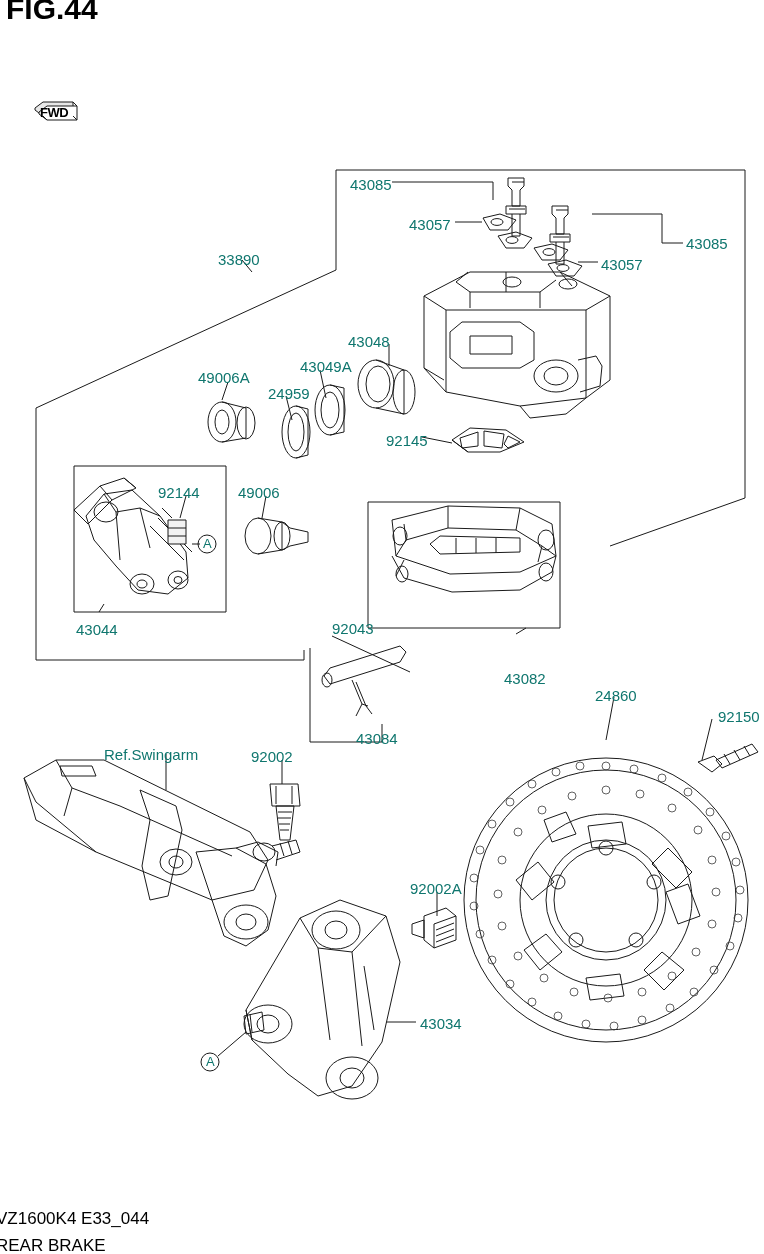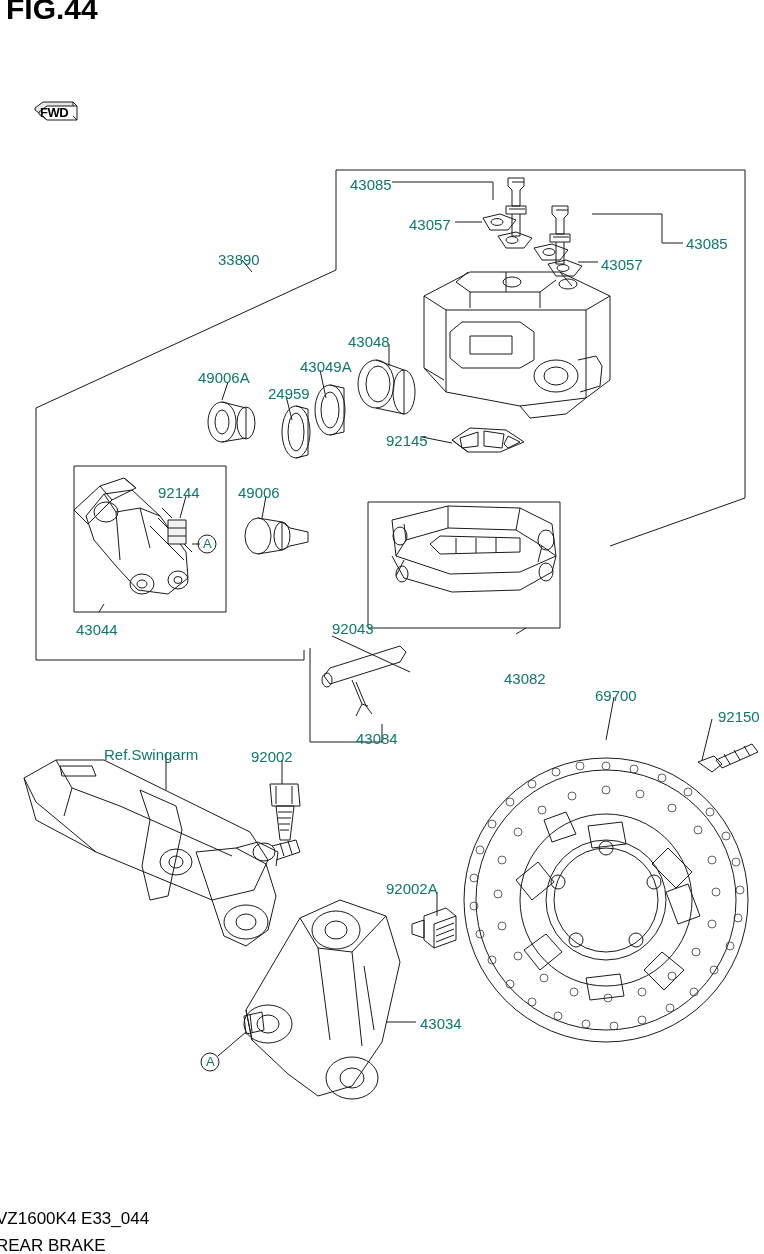--- a/index.html
+++ b/index.html
@@ -441,25 +441,25 @@
   <div class="callout" style="left:300px; top:358px;">43049A</div>
   <div class="callout" style="left:198px; top:369px;">49006A</div>
   <div class="callout" style="left:268px; top:385px;">24959</div>
   <div class="callout" style="left:386px; top:432px;">92145</div>
   <div class="callout" style="left:158px; top:484px;">92144</div>
   <div class="callout" style="left:238px; top:484px;">49006</div>
   <div class="callout" style="left:76px;  top:621px;">43044</div>
   <div class="callout" style="left:332px; top:620px;">92043</div>
   <div class="callout" style="left:504px; top:670px;">43082</div>
   <div class="callout" style="left:356px; top:730px;">43084</div>
-  <div class="callout" style="left:595px; top:687px;">69700</div>
+  <div class="callout" style="left:595px; top:687px;">24860</div>
   <div class="callout" style="left:718px; top:708px;">92150</div>
   <div class="callout" style="left:104px; top:746px;">Ref.Swingarm</div>
   <div class="callout" style="left:251px; top:748px;">92002</div>
-  <div class="callout" style="left:386px; top:880px;">92002A</div>
+  <div class="callout" style="left:410px; top:880px;">92002A</div>
   <div class="callout" style="left:420px; top:1015px;">43034</div>
 
   <div class="callout" style="left:203px; top:536px; font-size:13px;">A</div>
   <div class="callout" style="left:206px; top:1054px; font-size:13px;">A</div>
 
   <div class="footer-line1">VZ1600K4 E33_044</div>
   <div class="footer-line2">REAR BRAKE</div>
 
 </div>
 

